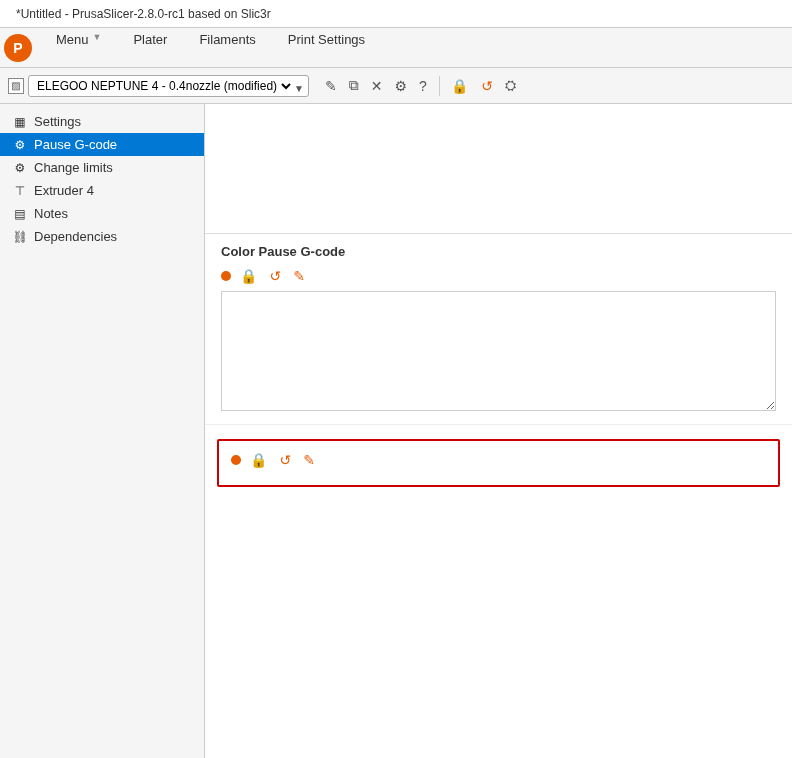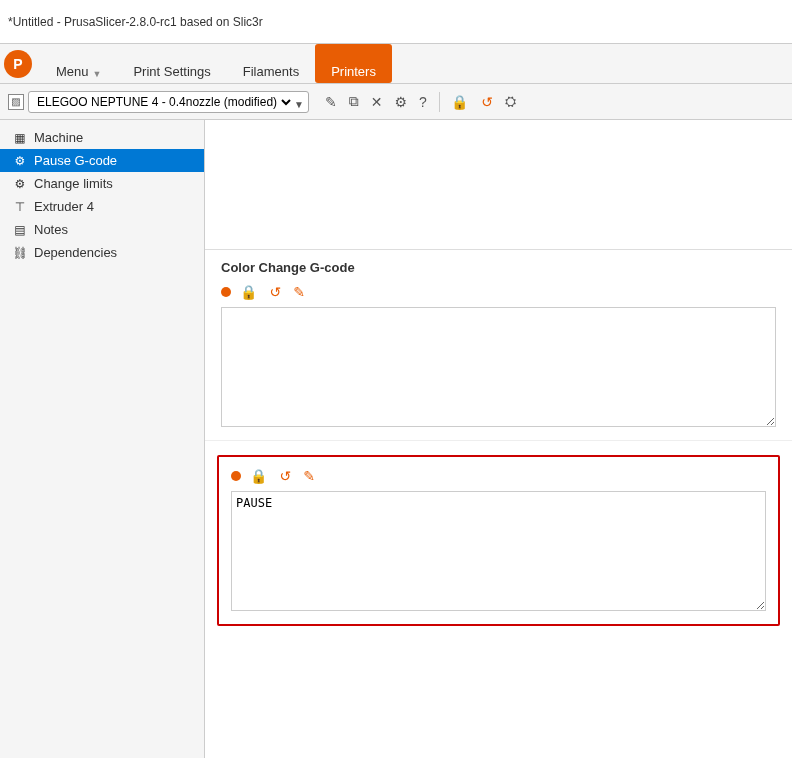--- a/index.html
+++ b/index.html
@@ -2,24 +2,24 @@
 <html><head>
   <meta charset="utf-8">
   <style>
     * { box-sizing: border-box; margin: 0; padding: 0; }
     body { font-family: 'Segoe UI', Arial, sans-serif; font-size: 13px; background: #f0f0f0; width: 792px; height: 758px; overflow: hidden; }
 
     
     .title-bar {
       background: #ffffff;
       border-bottom: 1px solid #ccc;
-      padding: 4px 8px;
+      padding: 4px 16px;
       font-size: 12px;
       color: #333;
-      height: 44px;
+      height: 28px;
       display: flex;
       align-items: center;
     }
 
     
     .top-nav {
       background: #f5f5f5;
       border-bottom: 1px solid #ccc;
       display: flex;
       align-items: center;
@@ -41,21 +41,21 @@
     }
     .nav-btn {
       padding: 4px 16px;
       background: transparent;
       border: none;
       cursor: pointer;
       font-size: 13px;
       color: #333;
       height: 100%;
       display: flex;
-      align-items: flex-end;
+      align-items: flex-start;
     }
     .nav-btn.active {
       background: #e85d04;
       color: white;
       border-radius: 3px;
     }
     .nav-btn .arrow { font-size: 9px; margin-left: 4px; color: #888; }
 
     
     .toolbar {
@@ -210,27 +210,27 @@
 
 <div class="top-nav">
   <div class="nav-logo">
     <span>P</span>
   </div>
   <button class="nav-btn">
     <span>Menu</span>
     <span class="arrow">▼</span>
   </button>
   <button class="nav-btn">
-    <span>Print Settings</span>
+    <span>Plater</span>
   </button>
   <button class="nav-btn">
     <span>Filaments</span>
   </button>
-  <button class="nav-btn active">
-    <span>Printers</span>
+  <button class="nav-btn">
+    <span>Print Settings</span>
   </button>
 </div>
 
 <div class="toolbar">
   <div style="width:16px;height:16px;border:1px solid #888;display:flex;align-items:center;justify-content:center;font-size:10px;color:#555;background:white;">▨</div>
   <div class="toolbar-select-wrap">
     <select class="toolbar-select">
       <option>ELEGOO NEPTUNE 4 - 0.4nozzle (modified)</option>
     </select>
     <span style="font-size:10px;color:#555;">▼</span>
@@ -244,21 +244,21 @@
   <button class="toolbar-icon-btn" title="Lock" style="color:#e85d04;">🔒</button>
   <button class="toolbar-icon-btn" title="Undo" style="color:#e85d04;">↺</button>
   <button class="toolbar-icon-btn" title="More" style="color:#555;">⛭</button>
 </div>
 
 <div class="main-layout">
 
   <div class="sidebar">
     <div class="sidebar-item">
       <span class="si-icon">▦</span>
-      <span>Machine</span>
+      <span>Settings</span>
     </div>
     <div class="sidebar-item active">
       <span class="si-icon">⚙</span>
       <span>Pause G-code</span>
     </div>
     <div class="sidebar-item">
       <span class="si-icon">⚙</span>
       <span>Change limits</span>
     </div>
     <div class="sidebar-item">
@@ -273,38 +273,37 @@
       <span class="si-icon">⛓</span>
       <span>Dependencies</span>
     </div>
   </div>
 
   <div class="content-area">
 
     <div class="top-empty" style="border-bottom: 1px solid #ddd; background: #fff;"></div>
 
     <div class="color-change-section">
-      <div class="section-title">Color Change G-code</div>
+      <div class="section-title">Color Pause G-code</div>
       <div class="section-toolbar">
         <span class="dot"></span>
         <button class="section-icon-btn" title="Lock" style="font-size:14px;">🔒</button>
         <button class="section-icon-btn" title="Undo" style="font-size:14px;">↺</button>
         <button class="section-icon-btn" title="Edit" style="font-size:14px;">✎</button>
       </div>
       <textarea class="gcode-textarea" style="min-height: 120px;"></textarea>
     </div>
 
     <div class="pause-outer">
       <div class="section-pause">
         <div class="section-toolbar">
           <span class="dot"></span>
           <button class="section-icon-btn" title="Lock" style="font-size:14px;">🔒</button>
           <button class="section-icon-btn" title="Undo" style="font-size:14px;">↺</button>
           <button class="section-icon-btn" title="Edit" style="font-size:14px;">✎</button>
         </div>
-        <textarea class="gcode-textarea" style="min-height: 120px;">PAUSE</textarea>
       </div>
     </div>
 
     <div class="bottom-spacer"></div>
   </div>
 
 </div>
 
 </body></html>

